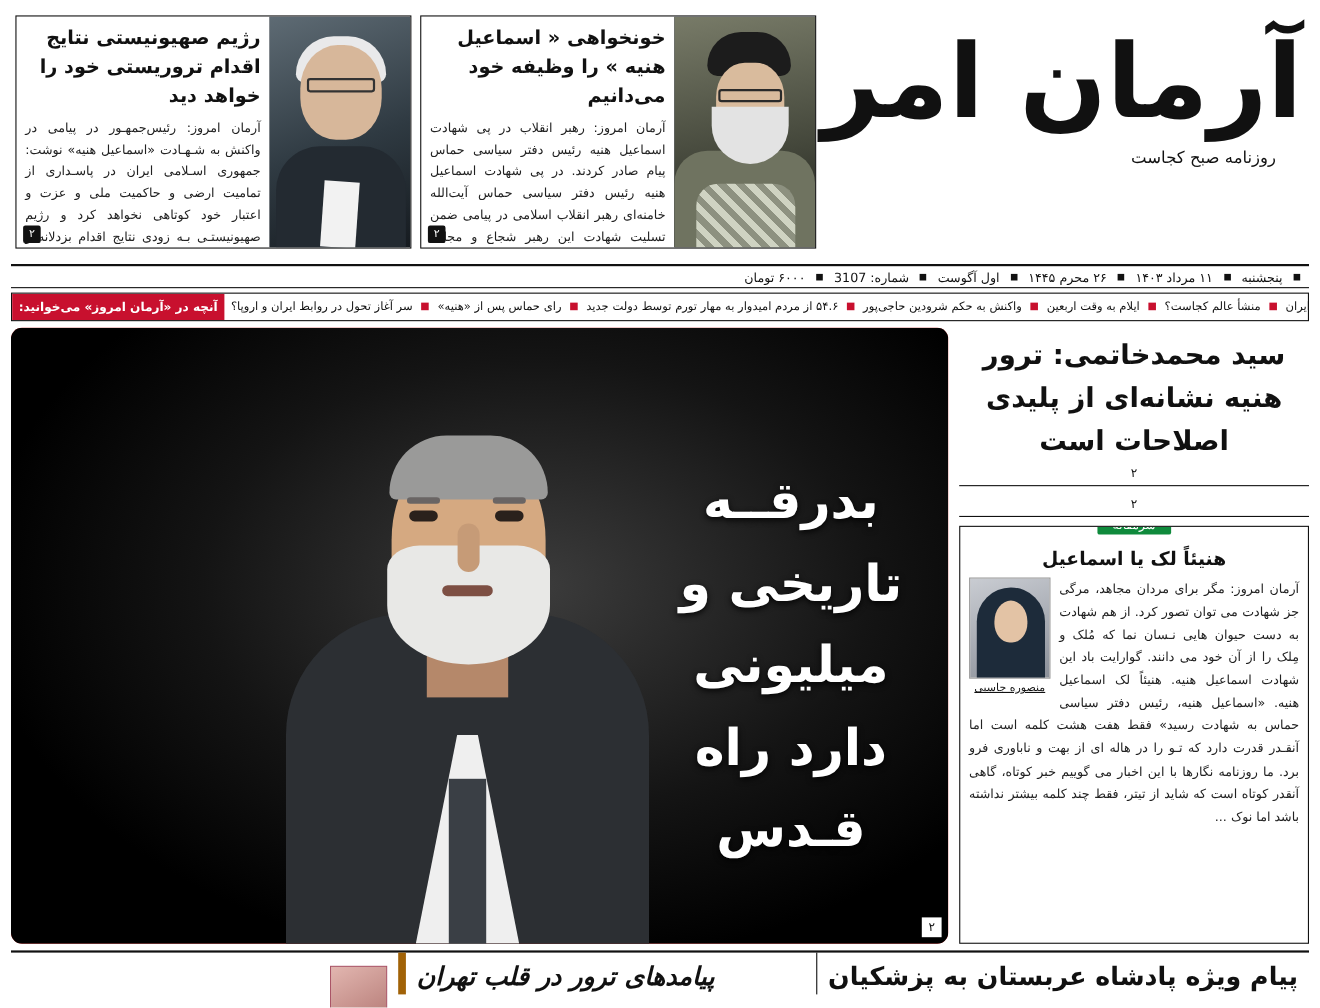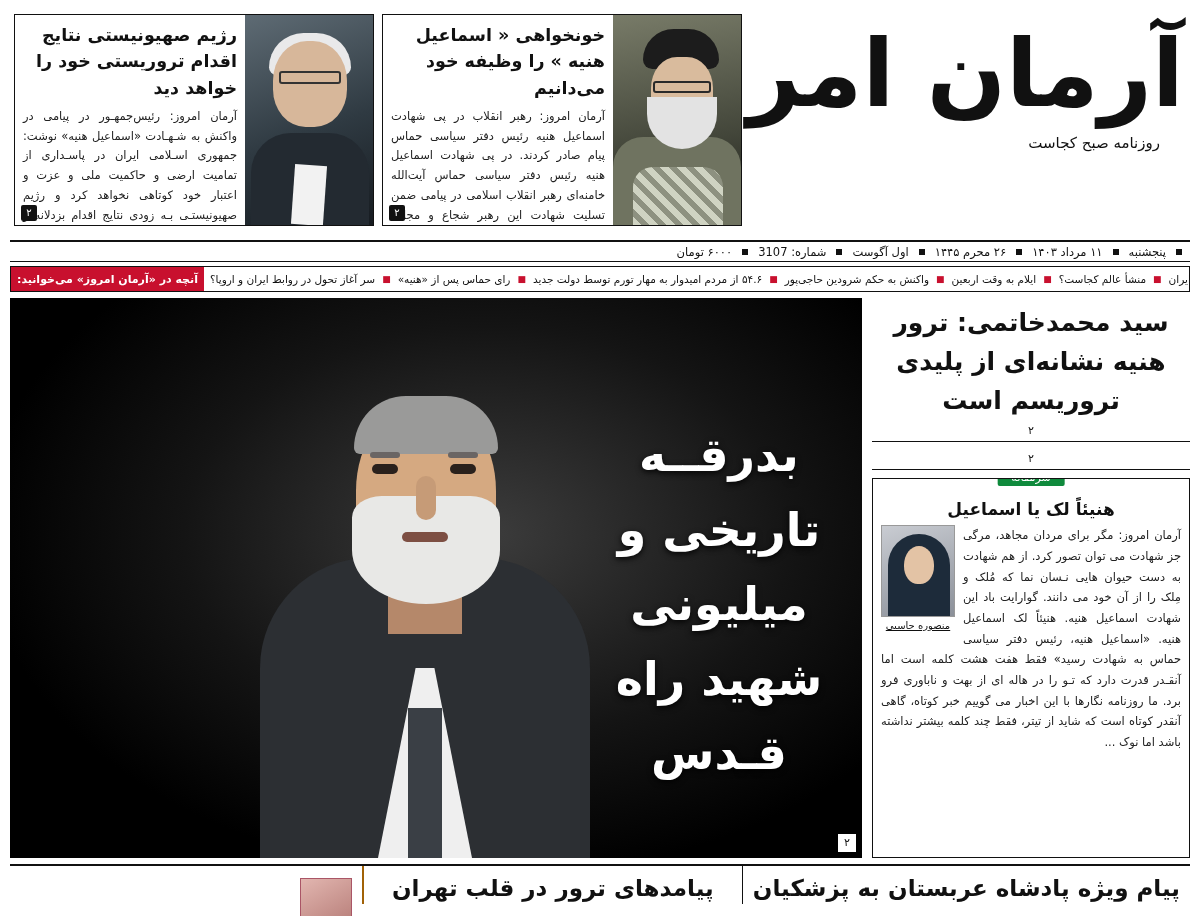--- a/index.html
+++ b/index.html
@@ -306,20 +306,21 @@
     color: #111;
     text-decoration: underline;
   }
 
   
   .leftcol {
     flex: 1 1 auto;
     position: relative;
     background: #ef4444;
     overflow: hidden;
+    border-radius: 10px;
   }
   .leftcol .bg {
     position: absolute; inset: 0;
     background: radial-gradient(ellipse at 56% 42%, #3c3c3c 0%, #141414 45%, #000 75%);
   }
   .portrait {
     position: absolute;
     left: 250px; top: 70px; width: 330px; height: 490px;
   }
   .portrait .suit {
@@ -408,21 +409,21 @@
   }
   .bottom .cell {
     padding: 8px 10px 0 10px;
     font-size: 23px;
     font-weight: bold;
     color: #111;
     white-space: nowrap;
     line-height: 1.3;
   }
   .bottom .cell.c1 { flex: 0 0 430px; text-align: left; border-left: 1px solid #111; }
-  .bottom .cell.c2 { flex: 0 0 380px; text-align: center; border-left: 2px solid #a16207; }
+  .bottom .cell.c2 { flex: 0 0 380px; text-align: left; border-left: 7px solid #a16207; font-style: italic; }
   .bottom .cell.c3 { flex: 1 1 auto; text-align: center; }
   .sidebar-thumb {
     width: 52px; height: 46px;
     background: linear-gradient(150deg,#e2b6b0,#b87f7a);
     border: 1px solid #a56;
     margin-top: 4px;
   }
 </style>
 </head>
 <body>
@@ -505,21 +506,21 @@
       <span>بانوان ستاره سینمای ایران</span>
 
     </div>
   </div>
 
   <div class="main">
 
     <div class="rightcol">
 
       <div class="hl first">
-        <h2>سید محمدخاتمی: ترور هنیه نشانه‌ای از پلیدی تروریسم است</h2>
+        <h2>سید محمدخاتمی: ترور هنیه نشانه‌ای از پلیدی اصلاحات است</h2>
         <span class="pnum">۲</span>
       </div>
 
       <div class="hl">
         <span class="pnum">۲</span>
       </div>
 
 
       <div class="editorial">
         <span class="edit-tag">سرمقاله</span>
@@ -548,21 +549,21 @@
         <div class="brow browL"></div>
         <div class="brow browR"></div>
         <div class="eyeL"></div>
         <div class="eyeR"></div>
         <div class="nose"></div>
         <div class="mouth"></div>
       </div>
       <div class="big-headline">
         <span class="ln">بدرقــه</span>
         <span class="ln">تاریخی و میلیونی</span>
-        <span class="ln">شهید راه قـدس</span>
+        <span class="ln">دارد راه قـدس</span>
       </div>
       <div class="left-pagebadge">۲</div>
     </div>
   </div>
 
   <div class="bottom">
     <div class="cell c1">
       <span>پیام ویژه پادشاه عربستان به پزشکیان</span>
     </div>
     <div class="cell c2">

